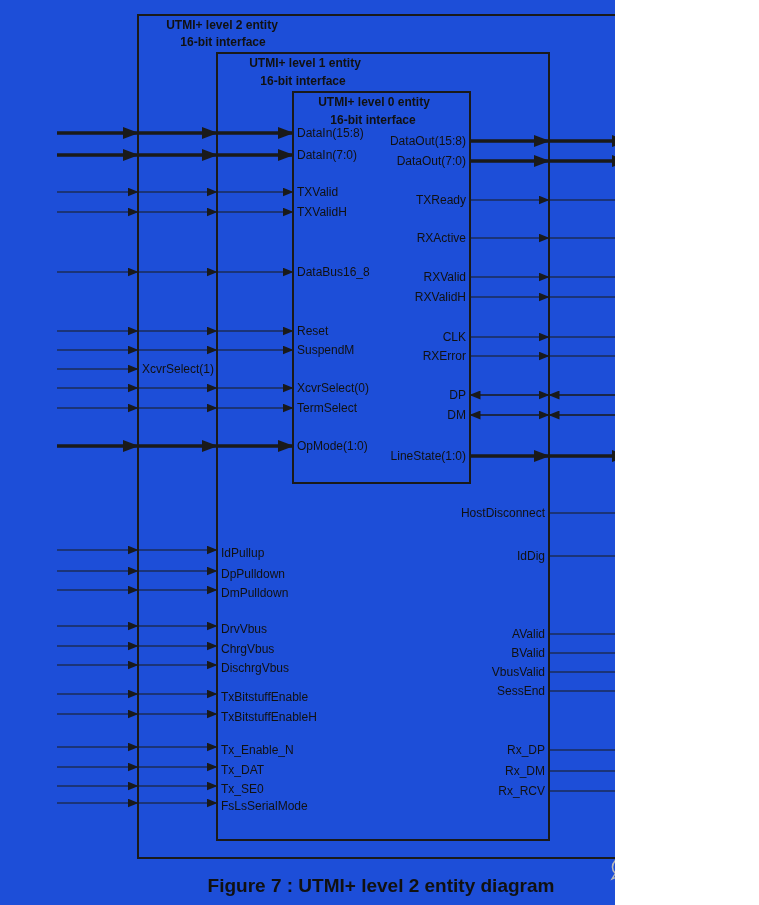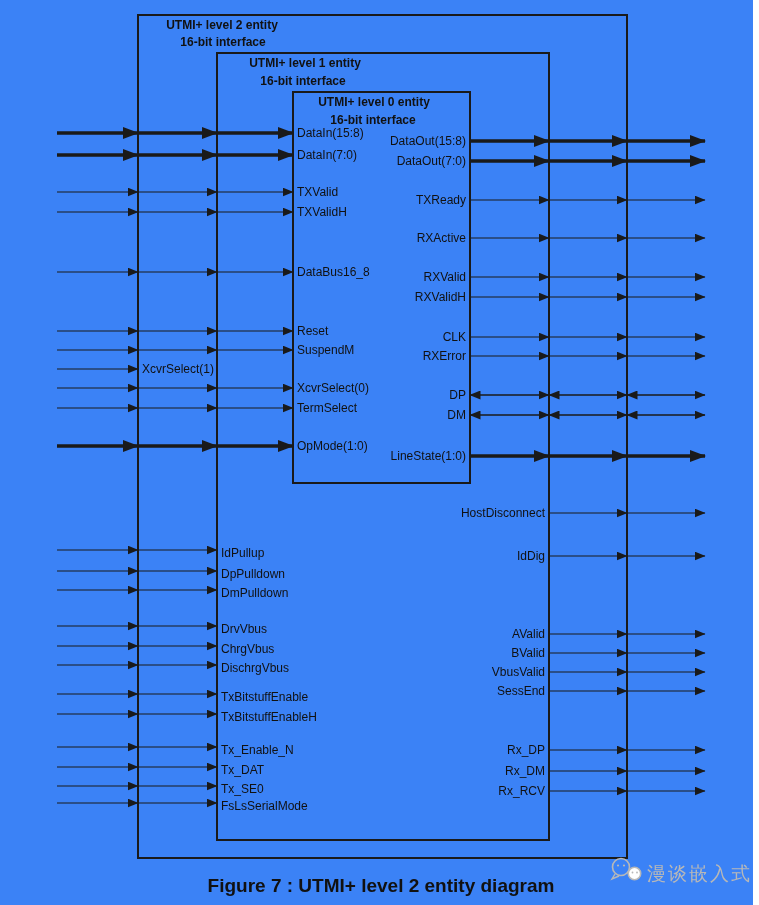--- a/index.html
+++ b/index.html
@@ -1,16 +1,16 @@
 <!DOCTYPE html>
 <html><head>
 <meta charset="utf-8">
 <style>
   html,body { margin:0; padding:0; background:#ffffff; }
-  .stage { position:relative; width:753px; height:905px; background:#3b82f6; overflow:hidden; }
+  .stage { position:relative; width:615px; height:905px; background:#1d4ed8; overflow:hidden; }
   svg { display:block; }
   .box  { fill:none; stroke:#1a1a1a; stroke-width:2; }
   .w1   { fill:none; stroke:#1a1a1a; stroke-width:1.2; }
   .w3   { fill:none; stroke:#1a1a1a; stroke-width:3.5; }
   .lbl  { font:12px "Liberation Sans", sans-serif; fill:#111111; }
   .ttl  { font:bold 12px "Liberation Sans", sans-serif; fill:#111111; }
   .cap  { font:bold 19px "Liberation Sans", sans-serif; fill:#111111; }
   .wm   { font:19px "Liberation Sans", sans-serif; fill:#b8b8b8; letter-spacing:2px; }
   .r    { text-anchor:end; }
   .c    { text-anchor:middle; }

